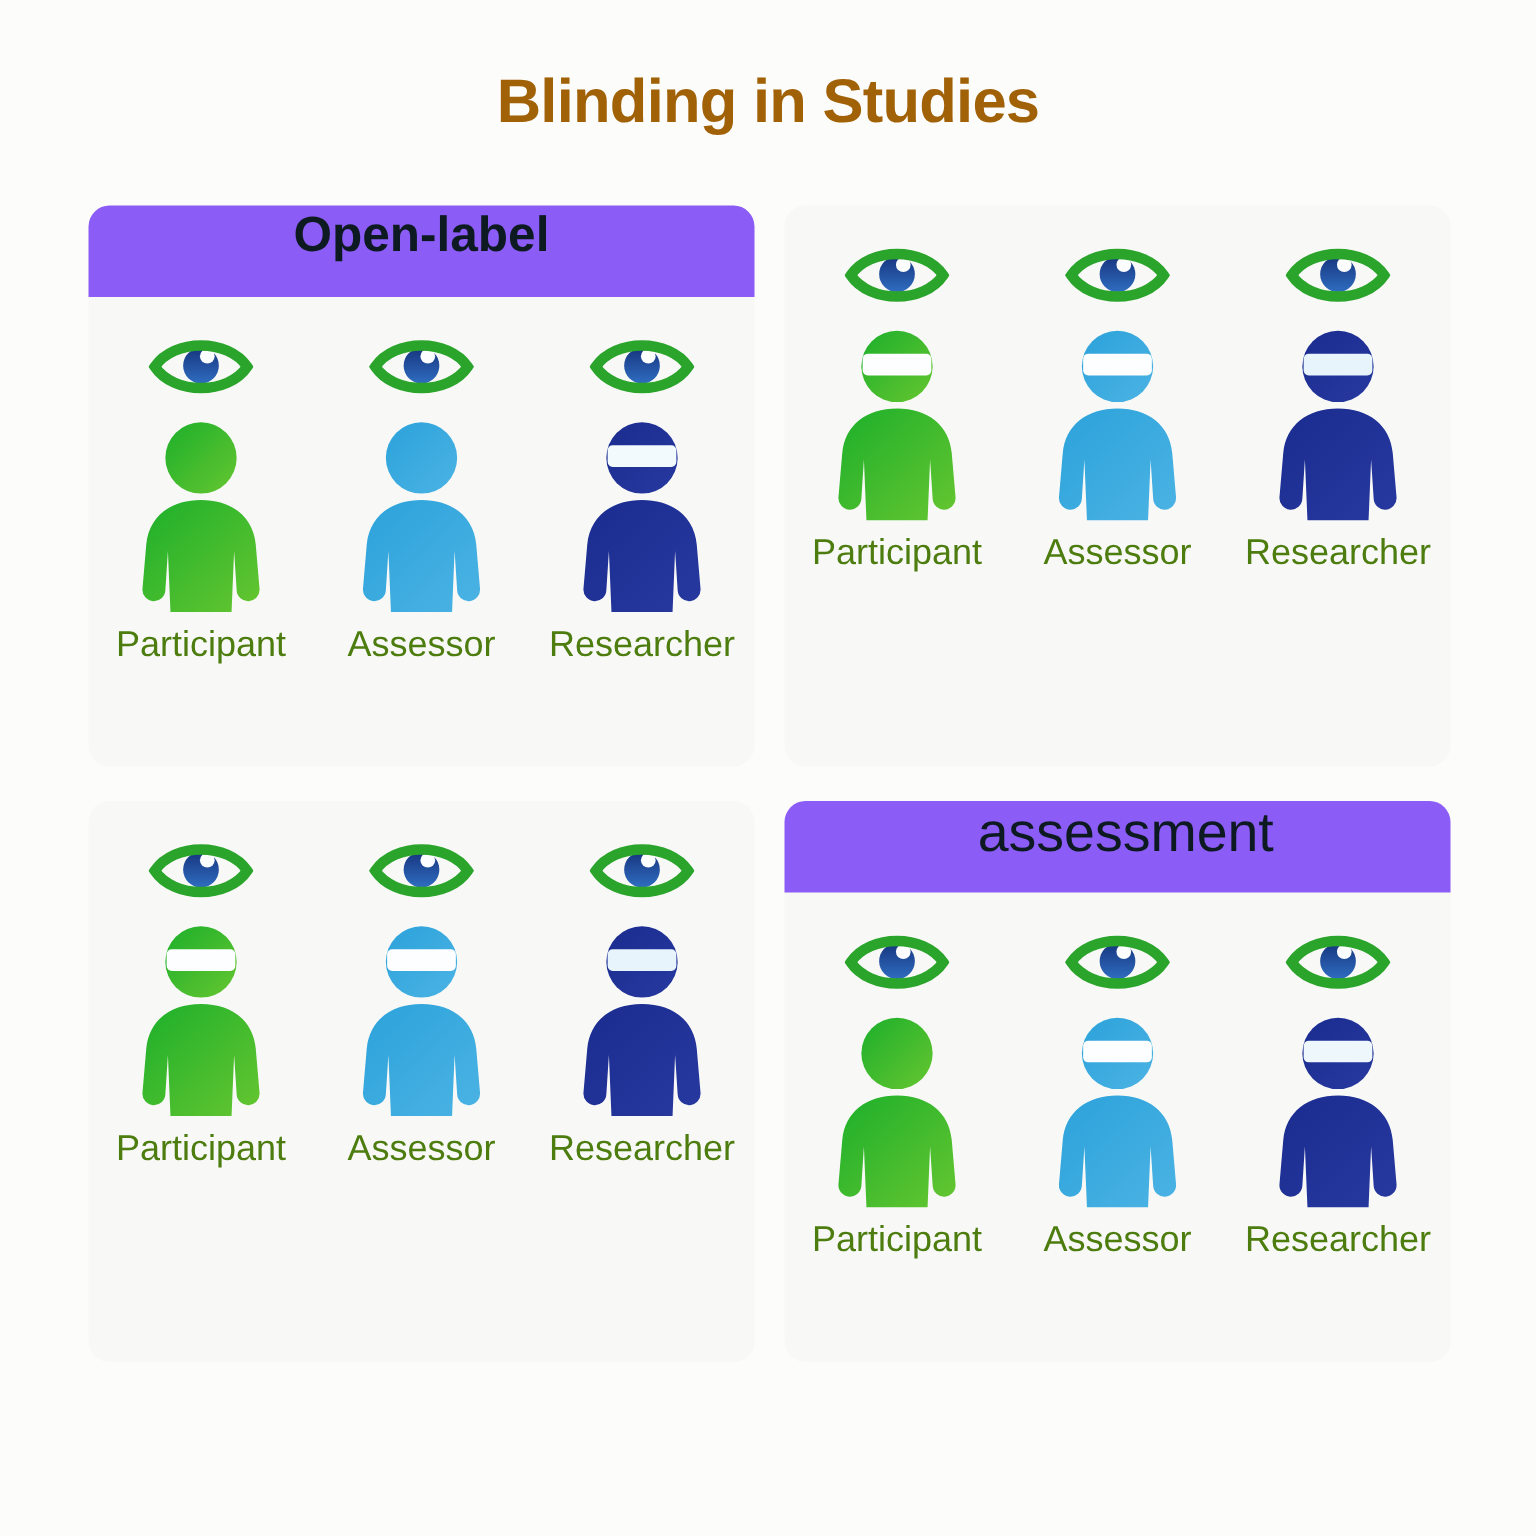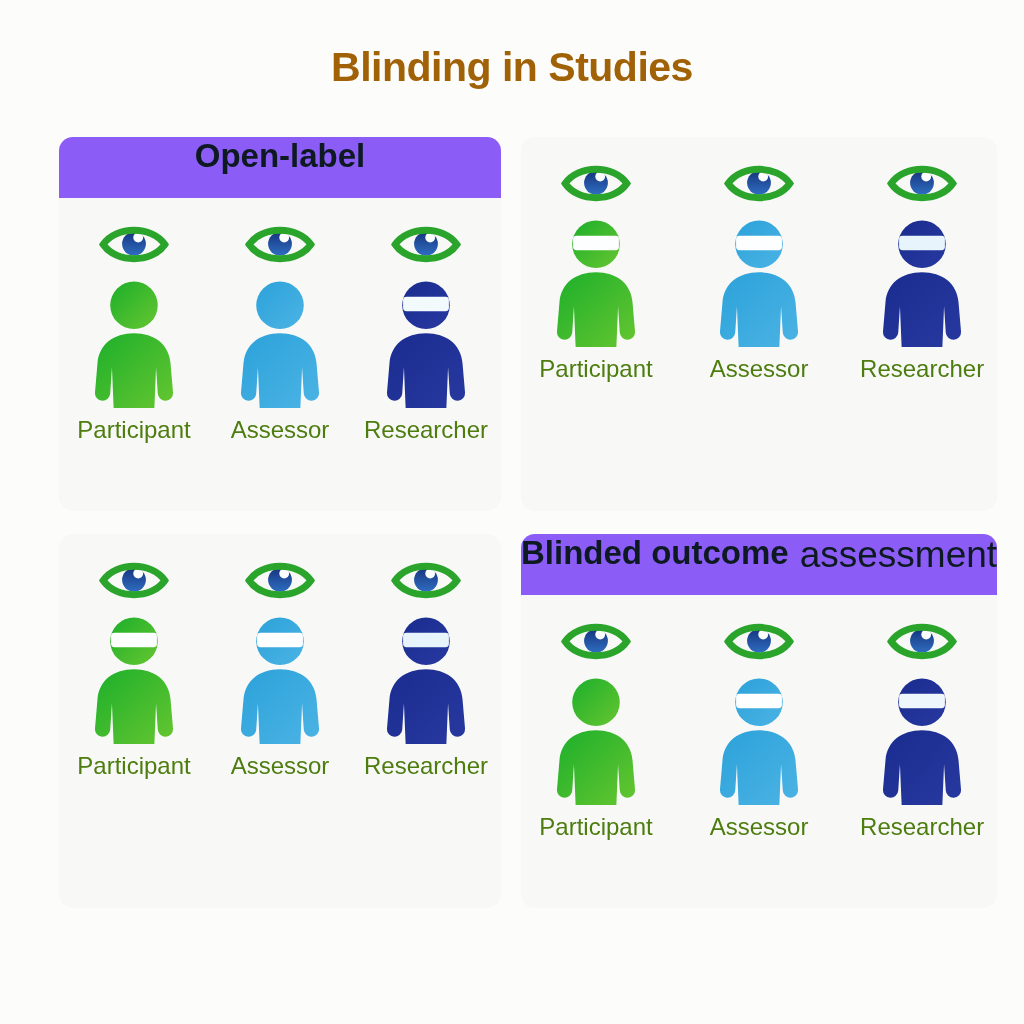--- a/index.html
+++ b/index.html
@@ -216,21 +216,20 @@
             <use href="#person-shape" fill="url(#grad-researcher)"></use>
             <rect x="33" y="21" width="54" height="17" rx="4" fill="#e8f4fb"></rect>
           </svg>
           <div class="role-label">Researcher</div>
         </div>
       </div>
     </section>
 
     <section class="card">
       <header class="card-header">
-        <span class="hd-main">Blinded outcome</span>
         <span class="hd-suffix">assessment</span>
       </header>
       <div class="figures">
         <div class="figure">
           <svg class="eye" viewBox="0 0 100 70">
               <use href="#eye-open"></use>
             </svg>
           <svg class="person" viewBox="0 0 120 152">
             <use href="#person-shape" fill="url(#grad-participant)"></use>
           </svg>

